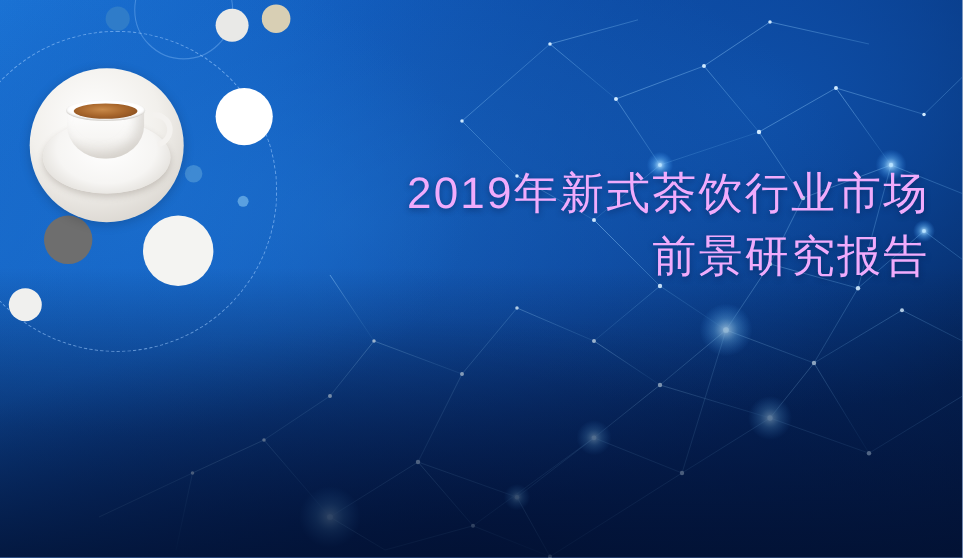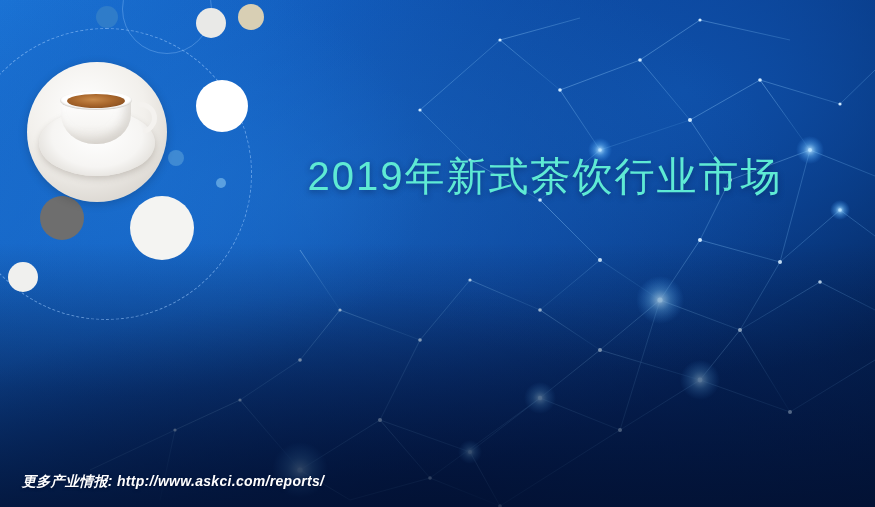--- a/index.html
+++ b/index.html
@@ -109,22 +109,22 @@
     border-left-color: transparent;
     border-bottom-color: transparent;
     transform: rotate(35deg);
   }
   
   .title-wrap {
     position: absolute;
     left: 245px;
     top: 148px;
     width: 600px;
-    text-align: center;
-    color: #5eead4;
+    text-align: right;
+    color: #f0abfc;
   }
   .title-line {
     font-size: 40px;
     line-height: 1.42;
     letter-spacing: 2px;
     font-weight: 400;
     text-shadow: 0 2px 6px rgba(0,20,60,0.45);
     white-space: nowrap;
   }
   
@@ -265,19 +265,19 @@
   <div class="cup-circle">
     <div class="saucer"></div>
     <div class="handle"></div>
     <div class="cup"></div>
     <div class="cup-rim"></div>
     <div class="coffee"></div>
   </div>
 
   <div class="title-wrap">
     <div class="title-line">2019年新式茶饮行业市场</div>
+    <div class="title-line">前景研究报告</div>
   </div>
 
   <div class="footer">
-    <div class="url">更多产业情报: http://www.askci.com/reports/</div>
   </div>
 
 </div>
 
 </body></html>

